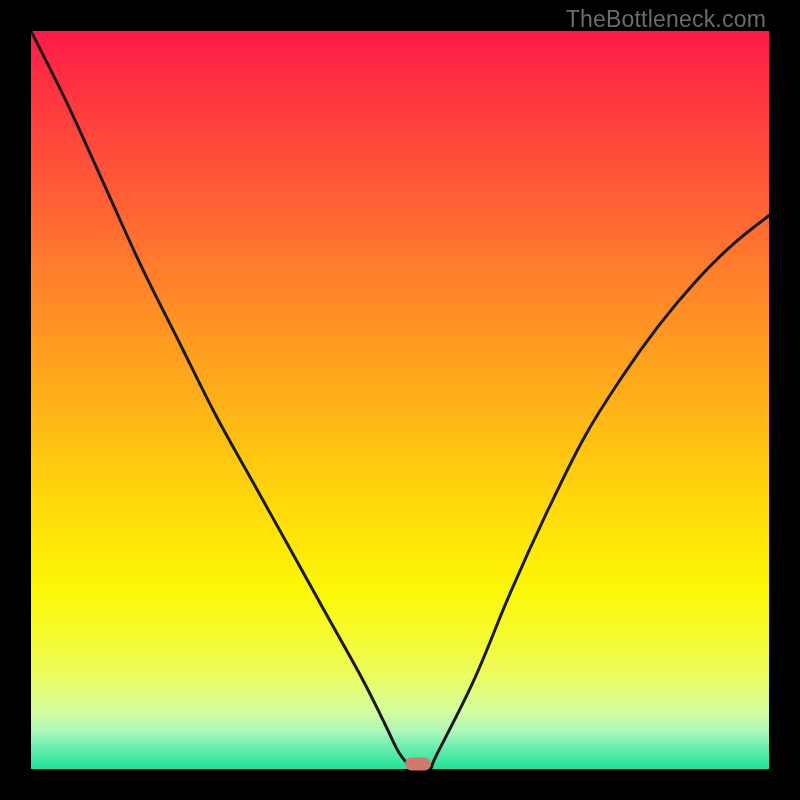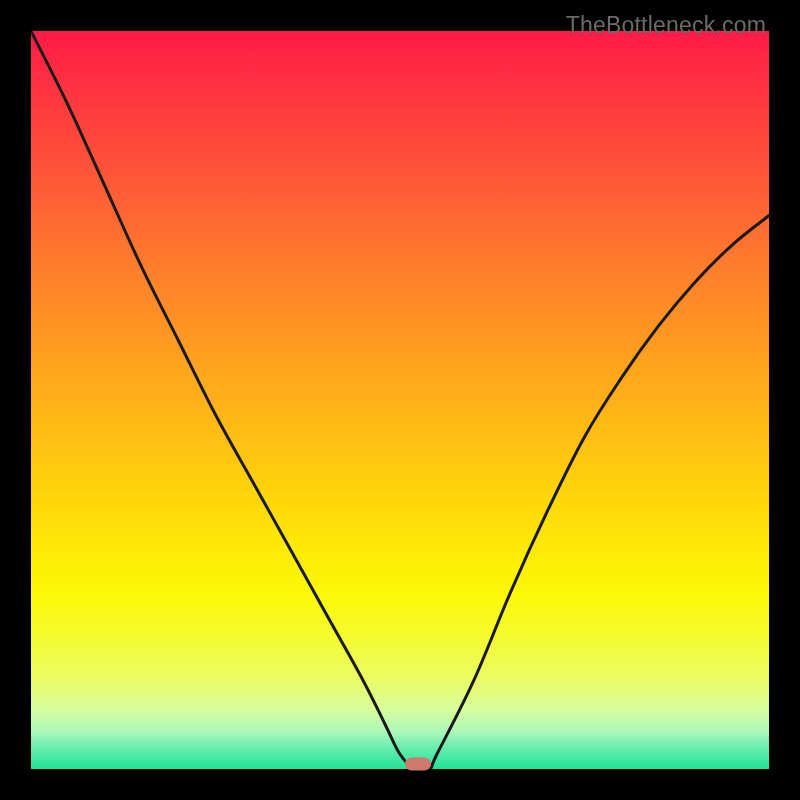--- a/index.html
+++ b/index.html
@@ -43,21 +43,21 @@
   }
   .curve-svg {
     position: absolute;
     left: 0;
     top: 0;
     width: 738px;
     height: 738px;
   }
   .watermark {
     position: absolute;
-    top: 12px;
+    top: 6px;
     right: 34px;
     color: #6b6b6b;
     font-size: 23px;
     font-weight: 500;
     letter-spacing: 0.2px;
     user-select: none;
   }
   .marker {
     position: absolute;
     width: 26px;

